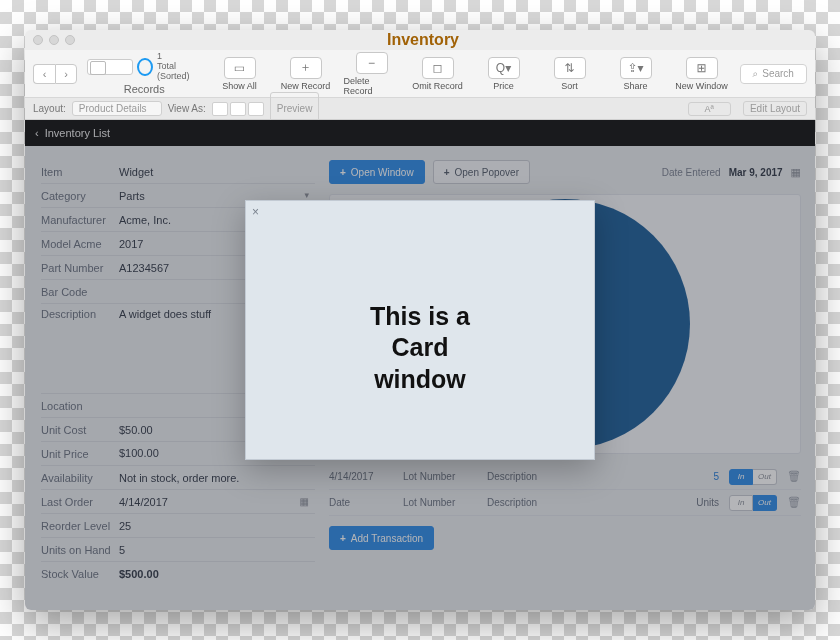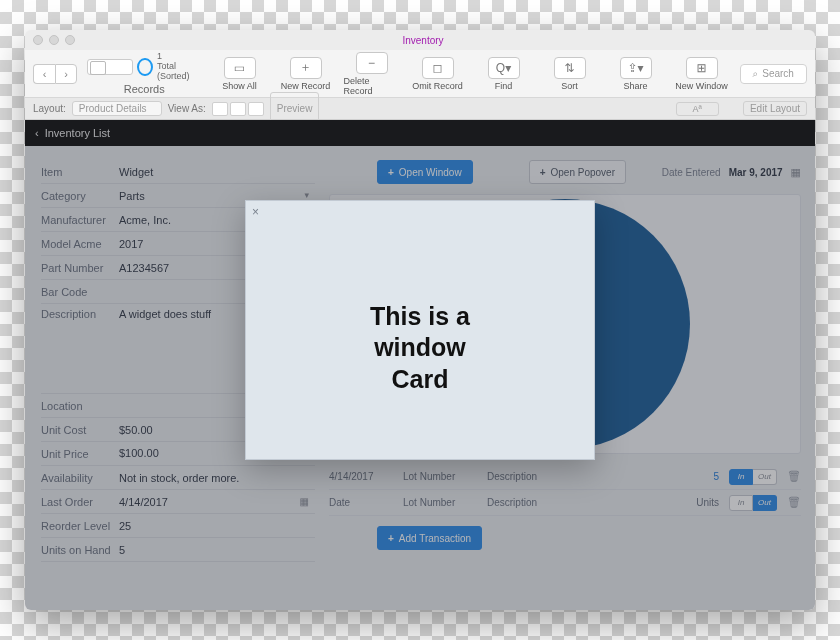--- a/index.html
+++ b/index.html
@@ -23,21 +23,21 @@
     background:#ececec;
     border-radius:6px;
     box-shadow:0 14px 40px rgba(0,0,0,.35);
     display:flex;flex-direction:column;
     overflow:hidden;
     position:relative;
   }
   .titlebar { height:20px; display:flex;align-items:center; padding:0 8px; }
   .dots { display:flex;gap:6px; }
   .dot { width:10px;height:10px;border-radius:50%;background:#d7d7d7;border:1px solid #c3c3c3; }
-  .title { flex:1;text-align:center;font-size:10px;color:#a21caf;margin-left:-36px; }
+  .title { flex:1;text-align:center;font-size:16px;color:#a16207;margin-left:-36px;font-weight:bold; }
 
   .toolbar { height:48px; display:flex;align-items:center;gap:10px;padding:0 8px;border-bottom:1px solid #d7d7d7;background:#f4f4f4; }
   .navbtns { display:flex; }
   .navbtn { width:22px;height:20px;border:1px solid #c9c9c9;background:#fff;display:flex;align-items:center;justify-content:center;font-size:11px;color:#888; }
   .navbtn:first-child{border-radius:4px 0 0 4px;border-right:none;}
   .navbtn:last-child{border-radius:0 4px 4px 0;}
   .recgroup { display:flex;flex-direction:column;align-items:center;gap:1px; }
   .recrow { display:flex;align-items:center;gap:4px; }
   .slider { width:56px;height:16px;border:1px solid #ccc;border-radius:3px;background:#fff;position:relative; }
   .slider::after { content:"";position:absolute;left:2px;top:1px;width:14px;height:12px;background:#fff;border:1px solid #bbb;border-radius:2px; }
@@ -67,21 +67,21 @@
   .row .k { width:78px;color:#6a7280; }
   .row .v { flex:1;color:#323a48; }
   .desc { height:90px;align-items:flex-start;padding-top:4px; }
   .selectish::after{content:"▾";float:right;color:#8a8f99;margin-right:6px;font-size:9px;}
   .cal::after{content:"▦";float:right;color:#8a8f99;margin-right:6px;font-size:10px;}
   .chk{width:11px;height:11px;border:1px solid #8a8f99;background:#e9ebef;display:inline-flex;align-items:center;justify-content:center;font-size:9px;color:#2c6fbb;margin-right:3px;}
   .stockval{color:#1f7ad6;font-weight:600;}
 
   .right { flex:1;padding:14px 14px 14px 4px;display:flex;flex-direction:column;gap:10px; }
   .rtop { display:flex;align-items:center;gap:8px; }
-  .btn { height:24px;padding:0 10px;border-radius:3px;font-size:10px;display:flex;align-items:center;gap:5px;border:1px solid #c6cad2;background:#f3f4f7;color:#535c6b;margin-left:48px; }
+  .btn { height:24px;padding:0 10px;border-radius:3px;font-size:10px;display:flex;align-items:center;gap:5px;border:1px solid #c6cad2;background:#f3f4f7;color:#535c6b; }
   .btn.blue{background:#2d8ae6;border-color:#2d8ae6;color:#fff;}
   .plus::before{content:"+";font-weight:600;}
   .spacer{flex:1;}
   .datelbl{font-size:10px;color:#7a8190;}
   .dateval{font-size:10px;color:#323a48;font-weight:600;}
   .calicon{font-size:11px;color:#8a8f99;}
 
   .imgbox { flex:1;background:#f4f6f9;border:1px solid #dde1e8;border-radius:3px;display:flex;align-items:center;justify-content:center;overflow:hidden;max-height:260px; }
   .circle { width:250px;height:250px;border-radius:50%;background:#1d5e99;position:relative;display:flex;align-items:center;justify-content:center; }
 
@@ -149,21 +149,21 @@
       <div class="tbtn">
           <div class="glyph">−</div>
           <div class="lbl">Delete Record</div>
         </div>
       <div class="tbtn">
           <div class="glyph">◻</div>
           <div class="lbl">Omit Record</div>
         </div>
       <div class="tbtn">
           <div class="glyph">Q▾</div>
-          <div class="lbl">Find</div>
+          <div class="lbl">Price</div>
         </div>
       <div class="tbtn">
           <div class="glyph">⇅</div>
           <div class="lbl">Sort</div>
         </div>
       <div class="tbtn">
           <div class="glyph">⇪▾</div>
           <div class="lbl">Share</div>
         </div>
       <div class="tbtn">
@@ -181,21 +181,21 @@
       <span>Layout:</span>
       <span class="lyselect">Product Details</span>
       <span>View As:</span>
       <span class="viewicons">
           <span></span>
           <span></span>
           <span></span>
         </span>
       <span class="preview">Preview</span>
       <span class="aa" style="margin-left:auto">Aª</span>
-      <span class="editlayout" style="margin-left:18px">Edit Layout</span>
+      <span class="editlayout" style="margin-left:6px">Edit Layout</span>
     </div>
 
     <div class="blackbar">
       <span>‹</span>
       <span>Inventory List</span>
     </div>
 
     <div class="content">
       <div class="left">
         <div class="row">
@@ -248,20 +248,24 @@
             <div class="k">Last Order</div>
             <div class="v cal">4/14/2017</div>
           </div>
         <div class="row">
             <div class="k">Reorder Level</div>
             <div class="v">25</div>
           </div>
         <div class="row">
             <div class="k">Units on Hand</div>
             <div class="v">5</div>
+          </div>
+        <div class="row noline">
+            <div class="k">Stock Value</div>
+            <div class="v stockval">$500.00</div>
           </div>
       </div>
 
       <div class="right">
         <div class="rtop">
           <div class="btn blue plus">
               <span>Open Window</span>
             </div>
           <div class="btn plus">
               <span>Open Popover</span>
@@ -308,20 +312,20 @@
           </div>
       </div>
     </div>
 
     <div class="scrim"></div>
     <div class="card">
       <div class="x">×</div>
       <div class="msg">
         <div>
           <div>This is a</div>
+          <div>Card</div>
           <div>window</div>
-          <div>Card</div>
         </div>
       </div>
     </div>
 
   </div>
 </div>
 
 </body></html>

